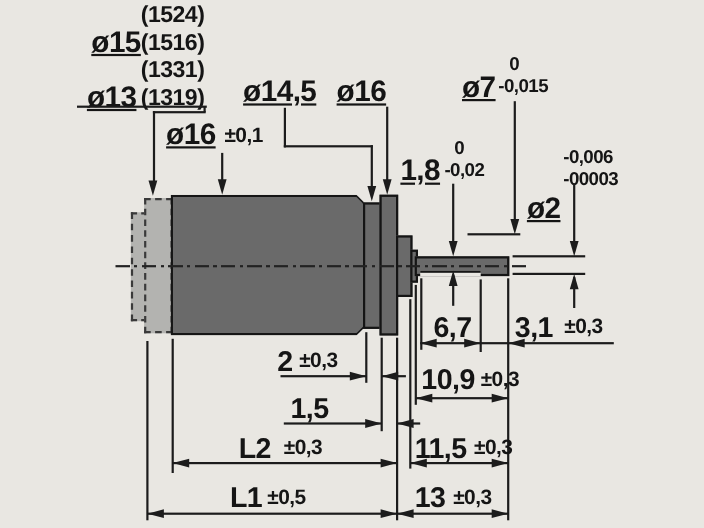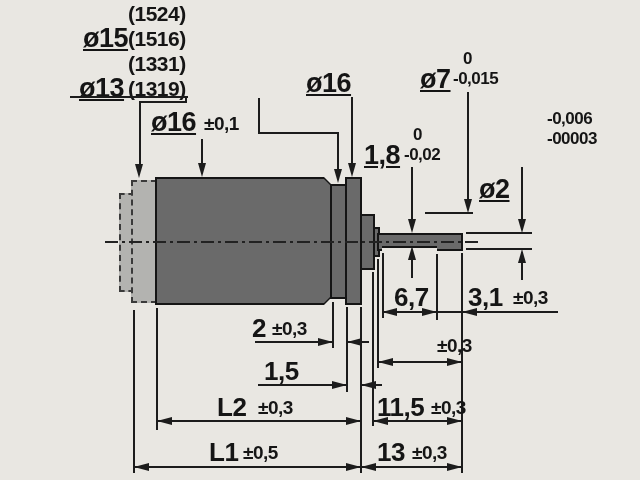--- a/index.html
+++ b/index.html
@@ -70,20 +70,21 @@
   <div class="vline thin" style="left:185px;top:97px;height:5px;"></div>
   <div class="hline thin" style="left:139px;top:101px;width:48px;"></div>
   <div class="vline thin" style="left:139px;top:101px;height:64px;"></div>
   <div class="ar ar-d" style="left:135px;top:164px;"></div>
 
   <div class="lbl big" style="left:151px;top:109px;">ø16</div>
   <div class="lbl pm" style="left:204px;top:114px;">±0,1</div>
   <div class="vline thin" style="left:201px;top:139px;height:26px;"></div>
   <div class="ar ar-d" style="left:198px;top:163px;"></div>
 
+  <div class="lbl big" style="left:221px;top:70px;">ø14,5</div>
   <div class="vline thin" style="left:258px;top:98px;height:36px;"></div>
   <div class="hline thin" style="left:258px;top:132px;width:81px;"></div>
   <div class="vline thin" style="left:337px;top:132px;height:39px;"></div>
   <div class="ar ar-d" style="left:334px;top:169px;"></div>
 
   <div class="lbl big" style="left:306px;top:70px;">ø16</div>
   <div class="vline thin" style="left:351px;top:97px;height:68px;"></div>
   <div class="ar ar-d" style="left:348px;top:163px;"></div>
 
   <div class="lbl big" style="left:420px;top:66px;">ø7</div>
@@ -99,21 +100,21 @@
   <div class="tolstack" style="left:404px;top:125px;">
     <div style="margin-left:9px;">0</div>
     <div>-0,02</div>
   </div>
   <div class="vline thin" style="left:411px;top:167px;height:54px;"></div>
   <div class="ar ar-d" style="left:408px;top:219px;"></div>
   <div class="vline thin" style="left:411px;top:250px;height:28px;"></div>
   <div class="ar ar-u" style="left:408px;top:246px;"></div>
 
   <div class="lbl big" style="left:479px;top:144px;margin-top:32px;">ø2</div>
-  <div class="tolstack" style="left:512px;top:109px;margin-left:35px;">
+  <div class="tolstack" style="left:512px;top:133px;">
     <div>-0,006</div>
     <div>-00003</div>
   </div>
   <div class="hline thin" style="left:466px;top:232px;width:66px;"></div>
   <div class="hline thin" style="left:466px;top:248px;width:66px;"></div>
   <div class="vline thin" style="left:521px;top:167px;height:54px;"></div>
   <div class="ar ar-d" style="left:518px;top:219px;"></div>
   <div class="vline thin" style="left:521px;top:252px;height:28px;"></div>
   <div class="ar ar-u" style="left:518px;top:249px;"></div>
 
@@ -145,20 +146,21 @@
   <div class="hline thin" style="left:382px;top:311px;width:55px;"></div>
   <div class="ar ar-l" style="left:382px;top:308px;"></div>
   <div class="ar ar-r" style="left:422px;top:308px;"></div>
 
   <div class="lbl dim" style="left:468px;top:284px;">3,1</div>
   <div class="lbl pm" style="left:513px;top:288px;">±0,3</div>
   <div class="hline thin" style="left:437px;top:311px;width:25px;"></div>
   <div class="hline thin" style="left:462px;top:311px;width:96px;"></div>
   <div class="ar ar-l" style="left:462px;top:308px;"></div>
 
+  <div class="lbl dim" style="left:383px;top:332px;">10,9</div>
   <div class="lbl pm" style="left:437px;top:336px;">±0,3</div>
   <div class="hline thin" style="left:378px;top:361px;width:84px;"></div>
   <div class="ar ar-l" style="left:378px;top:358px;"></div>
   <div class="ar ar-r" style="left:447px;top:358px;"></div>
 
   <div class="lbl dim" style="left:377px;top:394px;">11,5</div>
   <div class="lbl pm" style="left:431px;top:398px;">±0,3</div>
   <div class="hline thin" style="left:373px;top:420px;width:89px;"></div>
   <div class="ar ar-l" style="left:373px;top:417px;"></div>
   <div class="ar ar-r" style="left:447px;top:417px;"></div>

